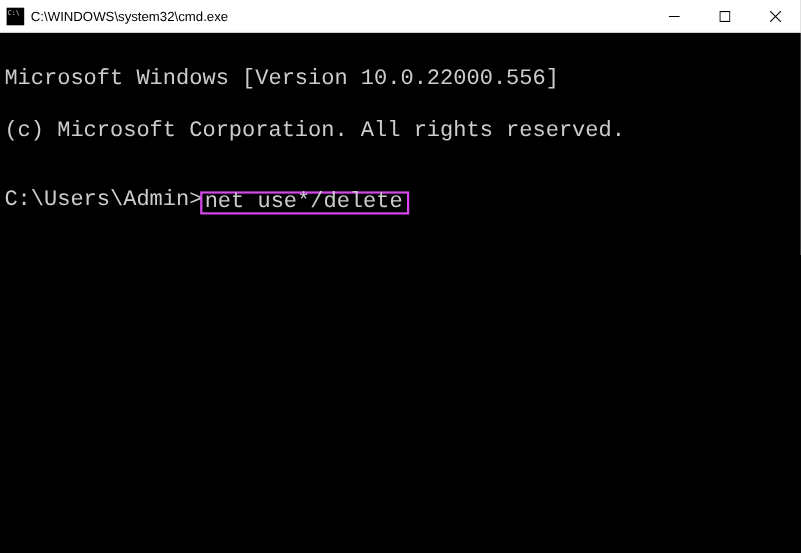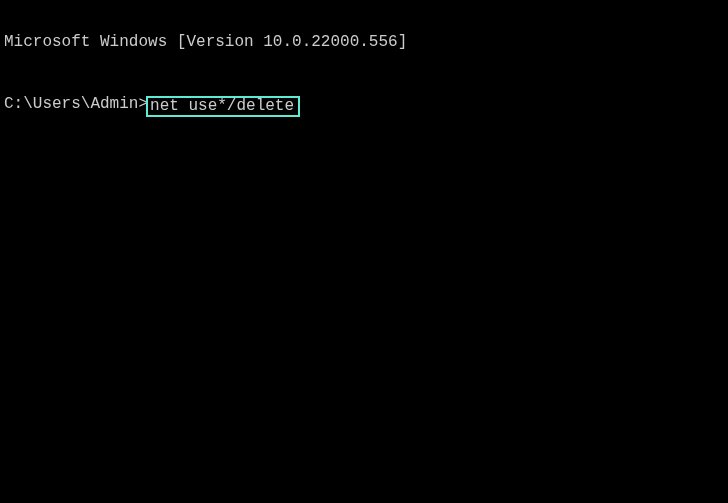--- a/index.html
+++ b/index.html
@@ -71,41 +71,64 @@
     }
     .win-btn svg {
       width: 10px;
       height: 10px;
     }
     .terminal {
       flex: 1;
       background: #000000;
       padding: 2px 4px;
       font-family: Consolas, 'Courier New', monospace;
-      font-size: 16px;
+      font-size: 20px;
       line-height: 16px;
       color: #cccccc;
       overflow: hidden;
       white-space: pre;
     }
     .terminal-line {
       white-space: pre;
     }
     .prompt-line {
       display: flex;
       margin-top: 14px;
     }
     .highlight-box {
-      border: 2px solid #5eead4;
+      border: 2px solid #d946ef;
       padding: 0px 4px 1px 2px;
       margin-left: -2px;
       display: inline-block;
     }
   </style>
 </head>
 <body>
 
 <div class="window">
+  <div class="titlebar">
+    <div class="titlebar-icon"></div>
+    <div class="titlebar-title">C:\WINDOWS\system32\cmd.exe</div>
+    <div class="window-controls">
+      <div class="win-btn">
+        <svg viewBox="0 0 10 10">
+            <line x1="0" y1="5" x2="10" y2="5" stroke="#000" stroke-width="1"></line>
+          </svg>
+      </div>
+      <div class="win-btn">
+        <svg viewBox="0 0 10 10">
+            <rect x="0.5" y="0.5" width="9" height="9" fill="none" stroke="#000" stroke-width="1"></rect>
+          </svg>
+      </div>
+      <div class="win-btn">
+        <svg viewBox="0 0 10 10">
+            <line x1="0" y1="0" x2="10" y2="10" stroke="#000" stroke-width="1"></line>
+            <line x1="10" y1="0" x2="0" y2="10" stroke="#000" stroke-width="1"></line>
+          </svg>
+      </div>
+    </div>
+  </div>
   <div class="terminal">
     <div class="terminal-line">Microsoft Windows [Version 10.0.22000.556]</div>
+    <div class="terminal-line">(c) Microsoft Corporation. All rights reserved.</div>
     <div class="prompt-line"><span>C:\Users\Admin&gt;</span><span class="highlight-box"><span>net use*/delete</span></span></div>
   </div>
 </div>
 
 </body></html>

